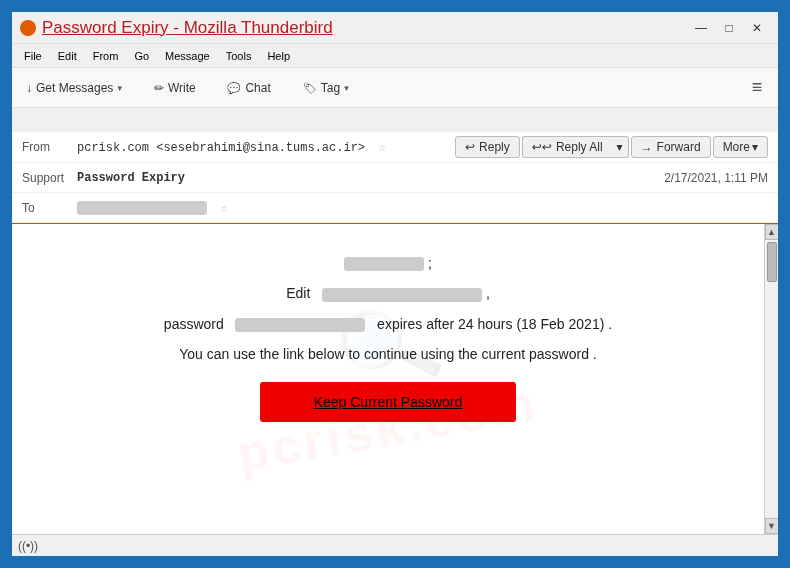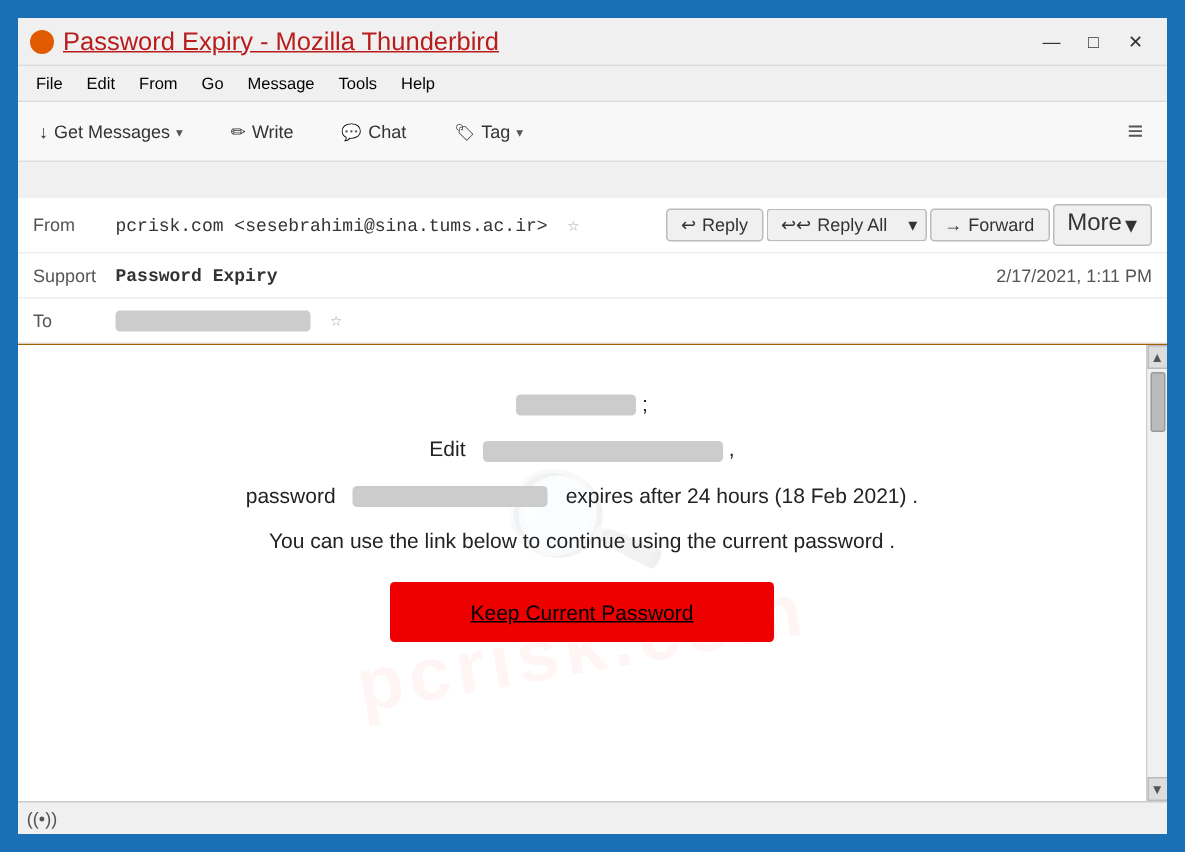--- a/index.html
+++ b/index.html
@@ -173,27 +173,28 @@
       border-right: none;
       border-radius: 3px 0 0 3px;
     }
     .reply-all-dd {
       border-left: none;
       border-radius: 0 3px 3px 0;
       padding: 3px 5px;
     }
     .more-btn {
       display: flex;
+      align-items: center;
       gap: 2px;
       padding: 3px 9px;
       background: #f0f0f0;
       border: 1px solid #bbb;
       border-radius: 3px;
       cursor: pointer;
-      font-size: 16px;
+      font-size: 12px;
       color: #333;
     }
     .star-icon {
       cursor: pointer;
       color: #aaa;
       margin-left: 6px;
       font-size: 13px;
     }
     .date-time {
       color: #555;

